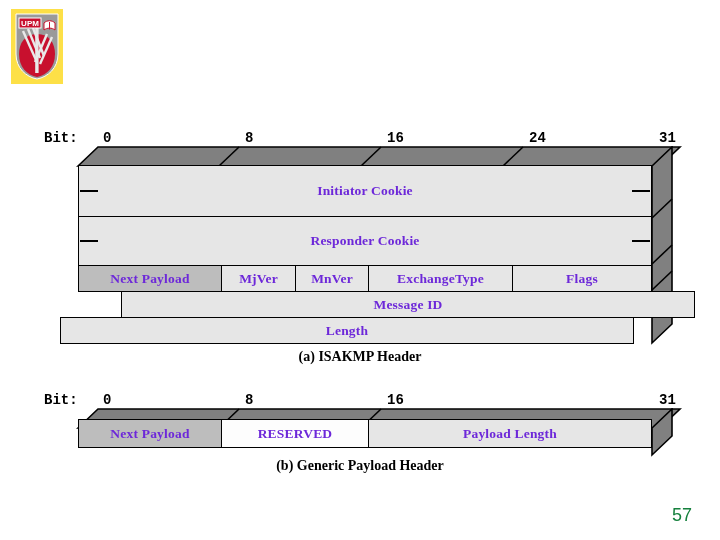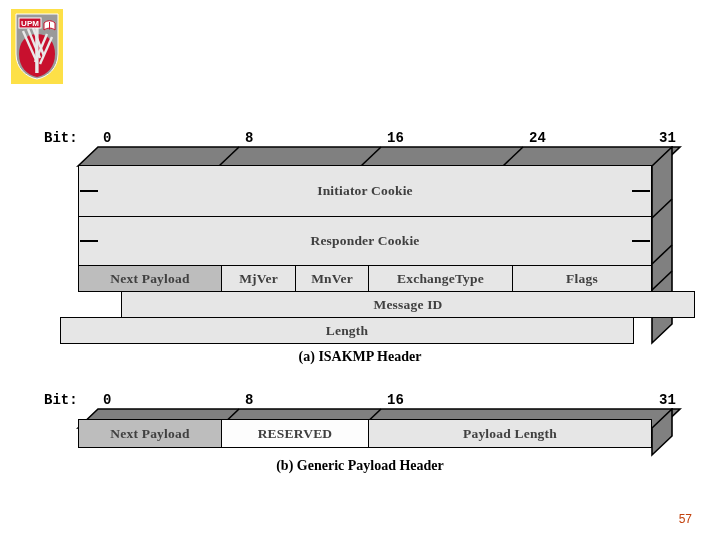--- a/index.html
+++ b/index.html
@@ -64,21 +64,21 @@
     position: absolute;
     box-sizing: border-box;
     border: 1.5px solid #000000;
     background: #e6e6e6;
     display: flex;
     align-items: center;
     justify-content: center;
     font-family: "Liberation Serif", serif;
     font-weight: bold;
     font-size: 13.5px;
-    color: #404040;
+    color: #6d28d9;
     letter-spacing: 0.2px;
     white-space: nowrap;
   }
   .field-cell.shaded { background: #bdbdbd; }
   .field-cell.white  { background: #fdfdfd; }
 
   .bit-label {
     position: absolute;
     font-family: Liberation Mono, monospace;
     font-weight: bold;
@@ -98,22 +98,22 @@
     font-family: "Liberation Serif", serif;
     font-weight: bold;
     font-size: 14px;
     color: #000000;
   }
   #page-number {
     position: absolute;
     right: 28px;
     bottom: 14px;
     font-family: "Liberation Sans", sans-serif;
-    font-size: 12px;
-    color: #c2410c;
+    font-size: 18px;
+    color: #15803d;
   }
   .diagram { position: absolute; }
 </style>
 </head>
 <body>
 
 <div id="title-banner">
   <div id="title-text">ISAKMP</div>
 </div>
 

